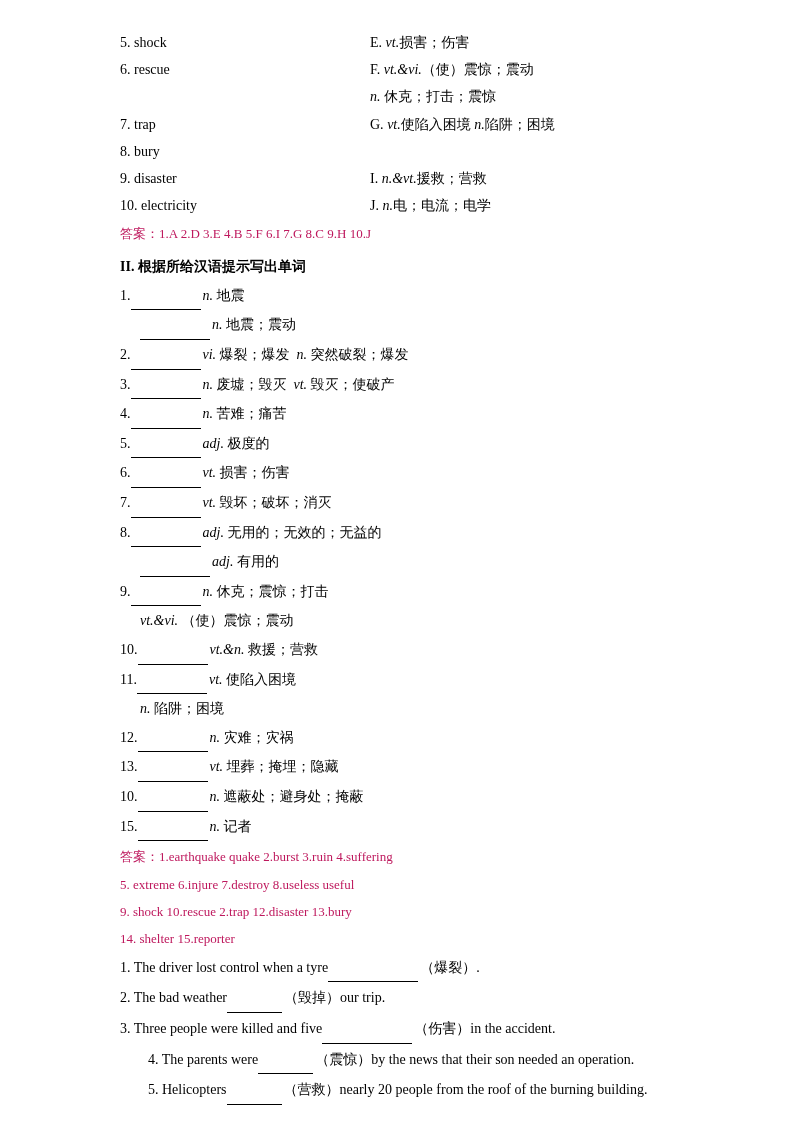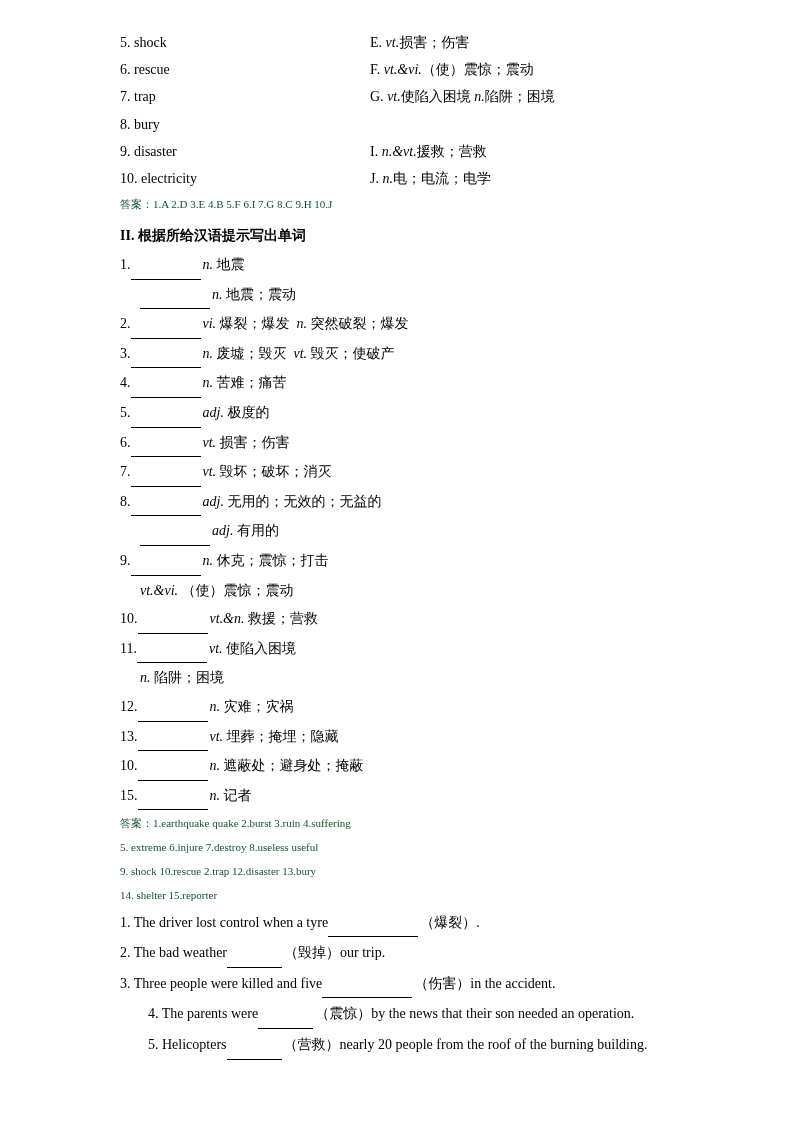--- a/index.html
+++ b/index.html
@@ -25,23 +25,23 @@
       margin-bottom: 2px;
     }
     .vocab-left {
       width: 250px;
       flex-shrink: 0;
     }
     .vocab-right {
       flex: 1;
     }
     .answer-line {
-      color: #14532d;
+      color: #be185d;
       margin: 4px 0;
-      font-size: 11px;
+      font-size: 13px;
     }
     .section-title {
       font-weight: bold;
       margin: 8px 0 4px 0;
     }
     .blank-line {
       display: flex;
       align-items: baseline;
       margin-bottom: 2px;
       line-height: 1.9;
@@ -81,20 +81,24 @@
   <div>
     <div class="vocab-row">
       <div class="vocab-left">5. shock</div>
       <div class="vocab-right">E. <em>vt.</em>损害；伤害</div>
     </div>
     <div class="vocab-row">
       <div class="vocab-left">6. rescue</div>
       <div class="vocab-right">F. <em>vt.&amp;vi.</em>（使）震惊；震动</div>
     </div>
     <div class="vocab-row">
+      <div class="vocab-left"></div>
+      <div class="vocab-right"><em>n.</em> 休克；打击；震惊</div>
+    </div>
+    <div class="vocab-row">
       <div class="vocab-left">7. trap</div>
       <div class="vocab-right">G. <em>vt.</em>使陷入困境 <em>n.</em>陷阱；困境</div>
     </div>
     <div class="vocab-row">
       <div class="vocab-left">8. bury</div>
     </div>
     <div class="vocab-row">
       <div class="vocab-left">9. disaster</div>
       <div class="vocab-right">I. <em>n.&amp;vt.</em>援救；营救</div>
     </div>

